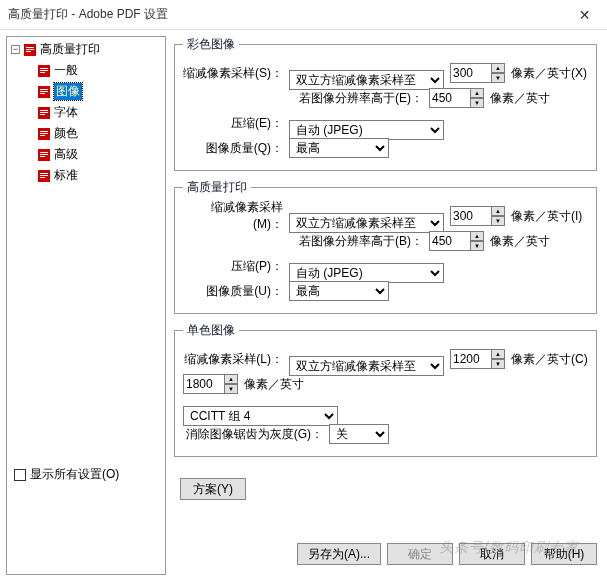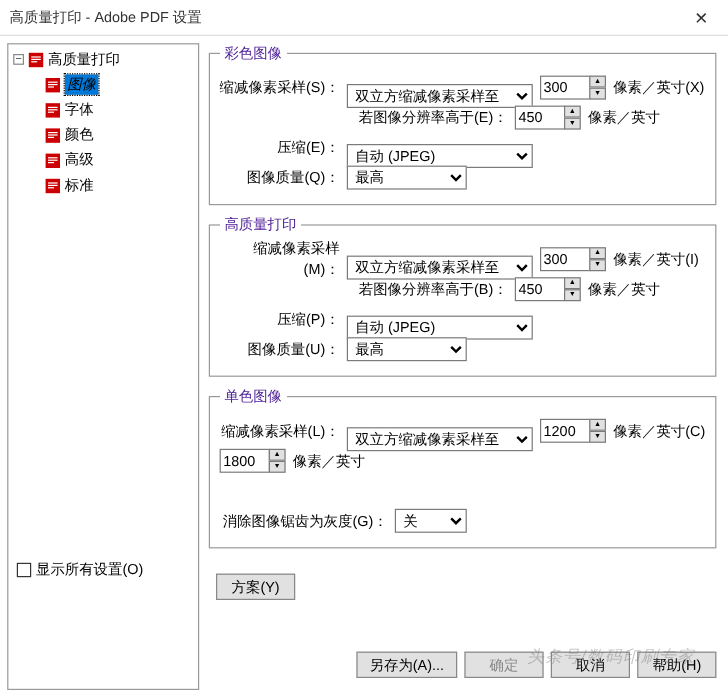--- a/index.html
+++ b/index.html
@@ -4,27 +4,27 @@
 <style>
 * { box-sizing: border-box; font-family: "Microsoft YaHei", SimSun, sans-serif; font-size: 12px; }
 body { margin: 0; background: #fff; width: 607px; height: 581px; overflow: hidden; }
 .titlebar { height: 30px; background: #fff; border-bottom: 1px solid #ddd; display: flex; align-items: center; padding-left: 8px; }
 .titlebar .title { flex: 1; color: #333; }
 .titlebar .close { width: 45px; height: 30px; text-align: center; line-height: 30px; font-size: 14px; color: #333; }
 .content { display: flex; height: 551px; }
 .sidebar { width: 160px; border: 1px solid #999; margin: 6px 4px 6px 6px; padding: 2px 0; }
 .tree-root { display: flex; align-items: center; padding: 2px 4px; gap: 3px; }
 .tree-item { display: flex; align-items: center; padding: 2px 4px 2px 30px; gap: 3px; }
-.tree-item.selected span.lbl { background: #0078d7; color: #000000; padding: 0 2px; outline: 1px dotted #000; font-style: italic; }
+.tree-item.selected span.lbl { background: #0078d7; color: #fef9c3; padding: 0 2px; outline: 1px dotted #000; }
 .icon-pdf { width: 14px; height: 14px; display: inline-block; }
 .icon-pdf svg { width: 14px; height: 14px; }
 .exp { width: 9px; height: 9px; border: 1px solid #888; font-size: 9px; line-height: 7px; text-align: center; color: #333; }
 .main { flex: 1; padding: 6px 10px 6px 4px; position: relative; }
 fieldset { border: 1px solid #999; margin: 0 0 8px 0; padding: 6px 8px 8px 8px; }
-legend { padding: 0 4px; color: #4c1d95; }
+legend { padding: 0 4px; color: #0f172a; }
 .row { display: flex; align-items: center; margin: 3px 0; height: 22px; }
 .row .label { width: 100px; text-align: right; margin-right: 6px; }
 .row .label-wide { width: 240px; text-align: right; margin-right: 6px; }
 .row .label-mono { width: 140px; text-align: right; margin-right: 6px; }
 select, .sel { height: 20px; border: 1px solid #7a7a7a; background: #fff; padding: 0 2px; }
 .sel-lg { width: 155px; margin-top: 13px; }
 .sel-md { width: 100px; }
 .sel-sm { width: 60px; }
 .num { width: 42px; height: 20px; border: 1px solid #7a7a7a; padding-right: 2px; }
 .spin { width: 14px; height: 20px; display: inline-flex; flex-direction: column; margin-left: -1px; }
@@ -52,20 +52,29 @@
       <span class="exp">−</span>
       <span class="icon-pdf"><svg viewBox="0 0 14 14">
             <rect x="1" y="1" width="12" height="12" fill="#c00"></rect>
             <rect x="3" y="4" width="8" height="1" fill="#fff"></rect>
             <rect x="3" y="6" width="8" height="1" fill="#fff"></rect>
             <rect x="3" y="8" width="5" height="1" fill="#fff"></rect>
           </svg></span>
       <span class="lbl">高质量打印</span>
     </div>
     <div id="tree-items">
+        <div class="tree-item">
+          <span class="icon-pdf"><svg viewBox="0 0 14 14">
+              <rect x="1" y="1" width="12" height="12" fill="#c00"></rect>
+              <rect x="3" y="4" width="8" height="1" fill="#fff"></rect>
+              <rect x="3" y="6" width="8" height="1" fill="#fff"></rect>
+              <rect x="3" y="8" width="5" height="1" fill="#fff"></rect>
+            </svg></span>
+          <span class="lbl">一般</span>
+        </div>
         <div class="tree-item selected">
           <span class="icon-pdf"><svg viewBox="0 0 14 14">
               <rect x="1" y="1" width="12" height="12" fill="#c00"></rect>
               <rect x="3" y="4" width="8" height="1" fill="#fff"></rect>
               <rect x="3" y="6" width="8" height="1" fill="#fff"></rect>
               <rect x="3" y="8" width="5" height="1" fill="#fff"></rect>
             </svg></span>
           <span class="lbl">图像</span>
         </div>
         <div class="tree-item">
@@ -186,20 +195,21 @@
           </div>
           <div class="row">
             <input class="num" value="1800" style="">
             <span class="spin">
               <div>▲</div>
               <div>▼</div>
             </span>
             <span class="unit">像素／英寸</span>
           </div>
           <div class="row">
+            <select class="sel sel-lg"><option>CCITT 组 4</option></select>
           </div>
           <div class="row">
             <span class="label-mono">消除图像锯齿为灰度(G)：</span>
             <select class="sel sel-sm"><option>关</option></select>
           </div>
         </fieldset>
       </div>
     <button class="btn scheme-btn">方案(Y)</button>
 
     <div class="btn-row">

